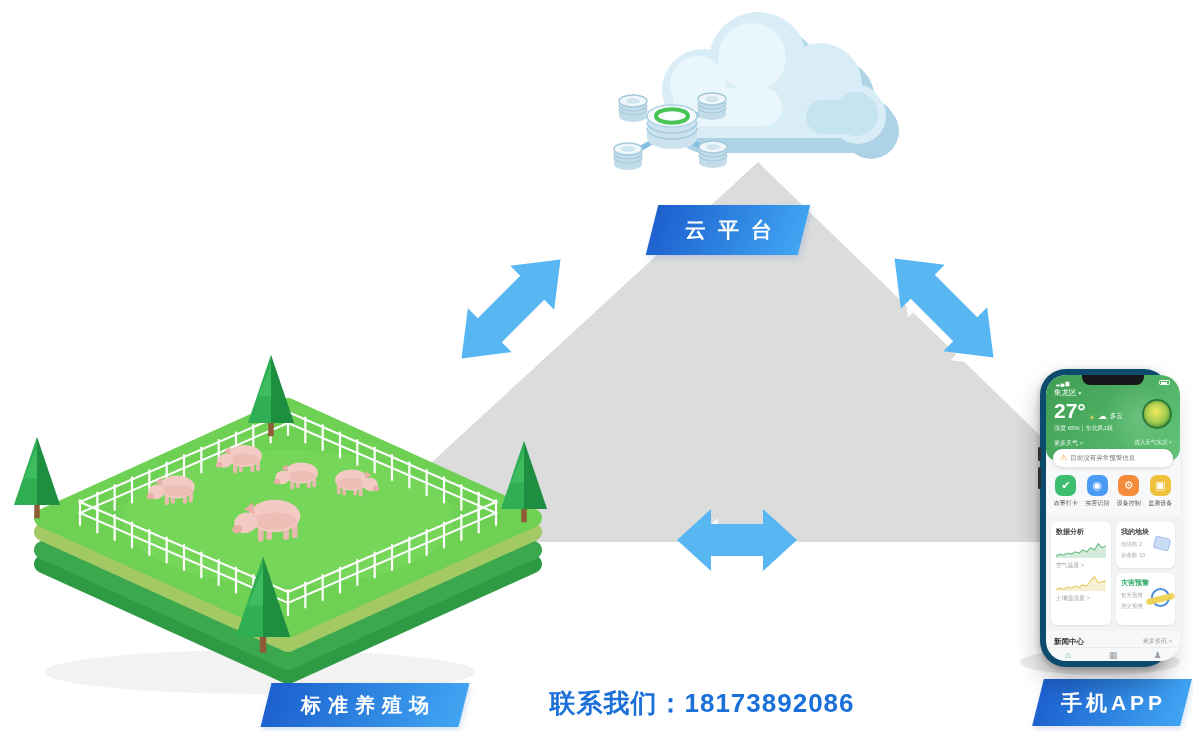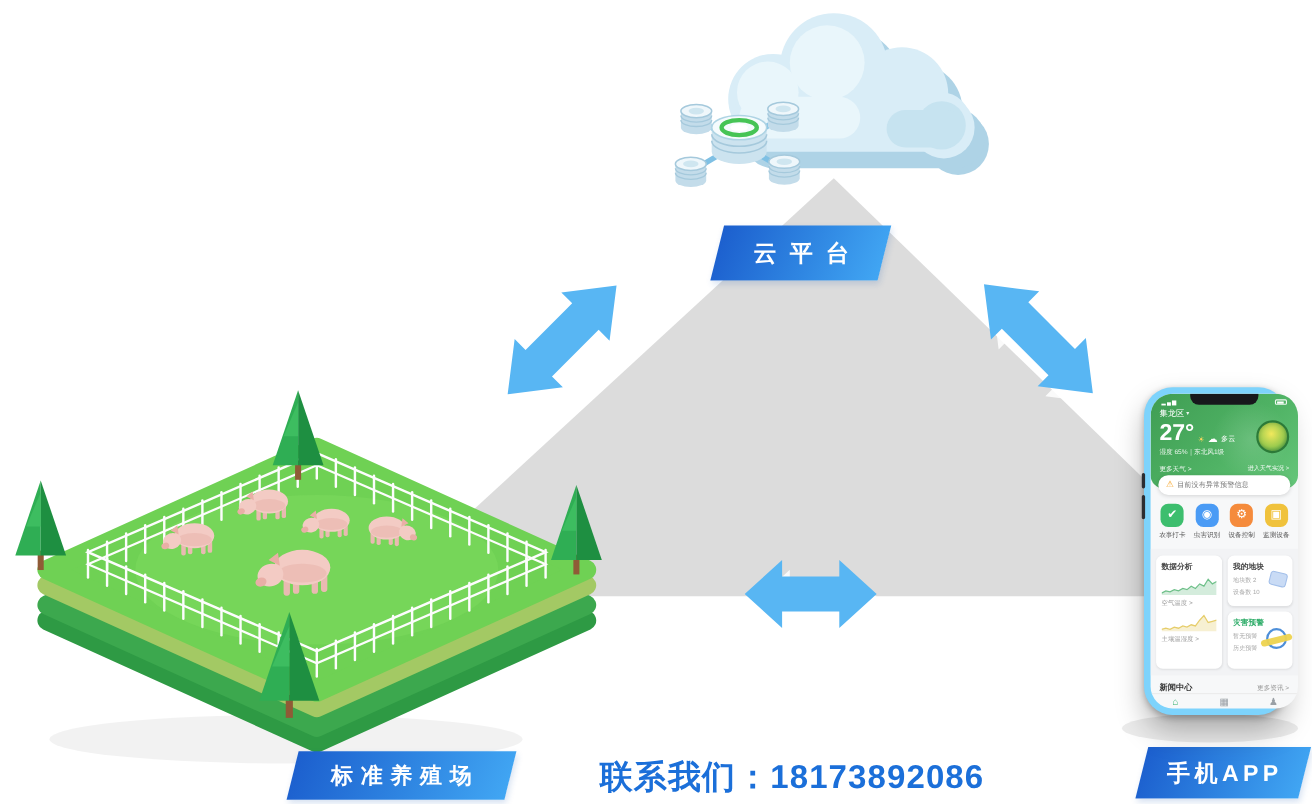--- a/index.html
+++ b/index.html
@@ -11,25 +11,25 @@
   .tag{position:absolute;transform:skewX(-14deg);background:linear-gradient(100deg,#1c5fce 0%,#2f86e2 55%,#41a6f3 100%);
        display:flex;align-items:center;justify-content:center;box-shadow:2px 3px 6px rgba(30,90,180,.18);}
   .tag>span{transform:skewX(14deg);color:#fff;font-weight:bold;white-space:nowrap;}
   .tag-cloud{left:652px;top:205px;width:152px;height:50px;}
   .tag-cloud>span{font-size:21px;letter-spacing:12px;padding-left:12px;}
   .tag-farm{left:266px;top:683px;width:198px;height:44px;}
   .tag-farm>span{font-size:20px;letter-spacing:7px;padding-left:7px;}
   .tag-app{left:1038px;top:679px;width:148px;height:47px;}
   .tag-app>span{font-size:21px;letter-spacing:4px;padding-left:4px;}
 
-  .contact{position:absolute;left:510px;top:686px;width:420px;text-align:center;color:#1b6fd9;
-           font-size:30px;font-weight:bold;letter-spacing:1px;white-space:nowrap;}
+  .contact{position:absolute;left:492px;top:686px;width:420px;text-align:center;color:#1b6fd9;
+           font-size:26px;font-weight:bold;letter-spacing:1px;white-space:nowrap;}
 
   
-  .phone{position:absolute;left:1040px;top:352px;width:130px;height:298px;background:#7dd3fc;border-radius:26px;
+  .phone{position:absolute;left:1040px;top:369px;width:130px;height:298px;background:#0c4a6e;border-radius:26px;
          padding:6px;box-shadow:0 14px 26px rgba(0,0,0,.28),0 2px 6px rgba(0,0,0,.25);}
   .side-btn{position:absolute;background:#2c2d31;border-radius:2px;}
   .sb-l1{left:-2px;top:78px;width:3px;height:14px;}
   .sb-l2{left:-2px;top:98px;width:3px;height:22px;}
   .sb-r1{right:-2px;top:92px;width:3px;height:30px;}
   .screen{position:relative;width:134px;height:286px;background:#f7f8f9;border-radius:20px;overflow:hidden;
           display:flex;flex-direction:column;}
   .notch{position:absolute;left:50%;top:0;transform:translateX(-50%);width:62px;height:10px;background:#17181c;
          border-radius:0 0 8px 8px;z-index:6;}
   .ph-header{position:relative;height:86px;background:linear-gradient(135deg,#3f9d53 0%,#4fb264 55%,#66c67a 100%);
@@ -72,21 +72,21 @@
   .col-right{width:59px;display:flex;flex-direction:column;gap:5px;}
   .card-plots{height:46px;position:relative;}
   .c-line{font-size:5.5px;color:#aaa;margin-top:4px;white-space:nowrap;}
   .plot-shape{position:absolute;right:5px;top:15px;width:16px;height:13px;background:#c9dbf5;
               border:1px solid #a4c0ea;border-radius:3px;transform:rotate(14deg);}
   .card-warn{height:52px;position:relative;}
   .card-warn .c-title{color:#34af6d;}
   .orbit{position:absolute;right:5px;top:15px;width:19px;height:19px;border:2.5px solid #4e8fd9;border-radius:50%;}
   .orbit::after{content:"";position:absolute;left:-7px;top:6px;width:29px;height:6px;background:#edd34f;
                 border-radius:3px;transform:rotate(-14deg);opacity:.95;}
-  .news-row{display:flex;justify-content:space-between;align-items:center;padding:6px 8px 0;flex:none;}
+  .news-row{display:flex;justify-content:space-between;align-items:flex-start;padding:6px 8px 0;flex:none;}
   .news-t{font-size:7.5px;font-weight:bold;color:#333;}
   .news-m{font-size:6px;color:#999;}
   .tabbar{display:flex;justify-content:space-around;margin-top:auto;padding-top:3px;border-top:1px solid #ececec;flex:none;}
   .tab{text-align:center;color:#9aa0a6;width:30px;}
   .tab.active{color:#2faf6a;}
   .tab-ic{font-size:9px;line-height:1.1;}
   .tab-lb{font-size:5.5px;}
 </style>
 </head>
 <body>

